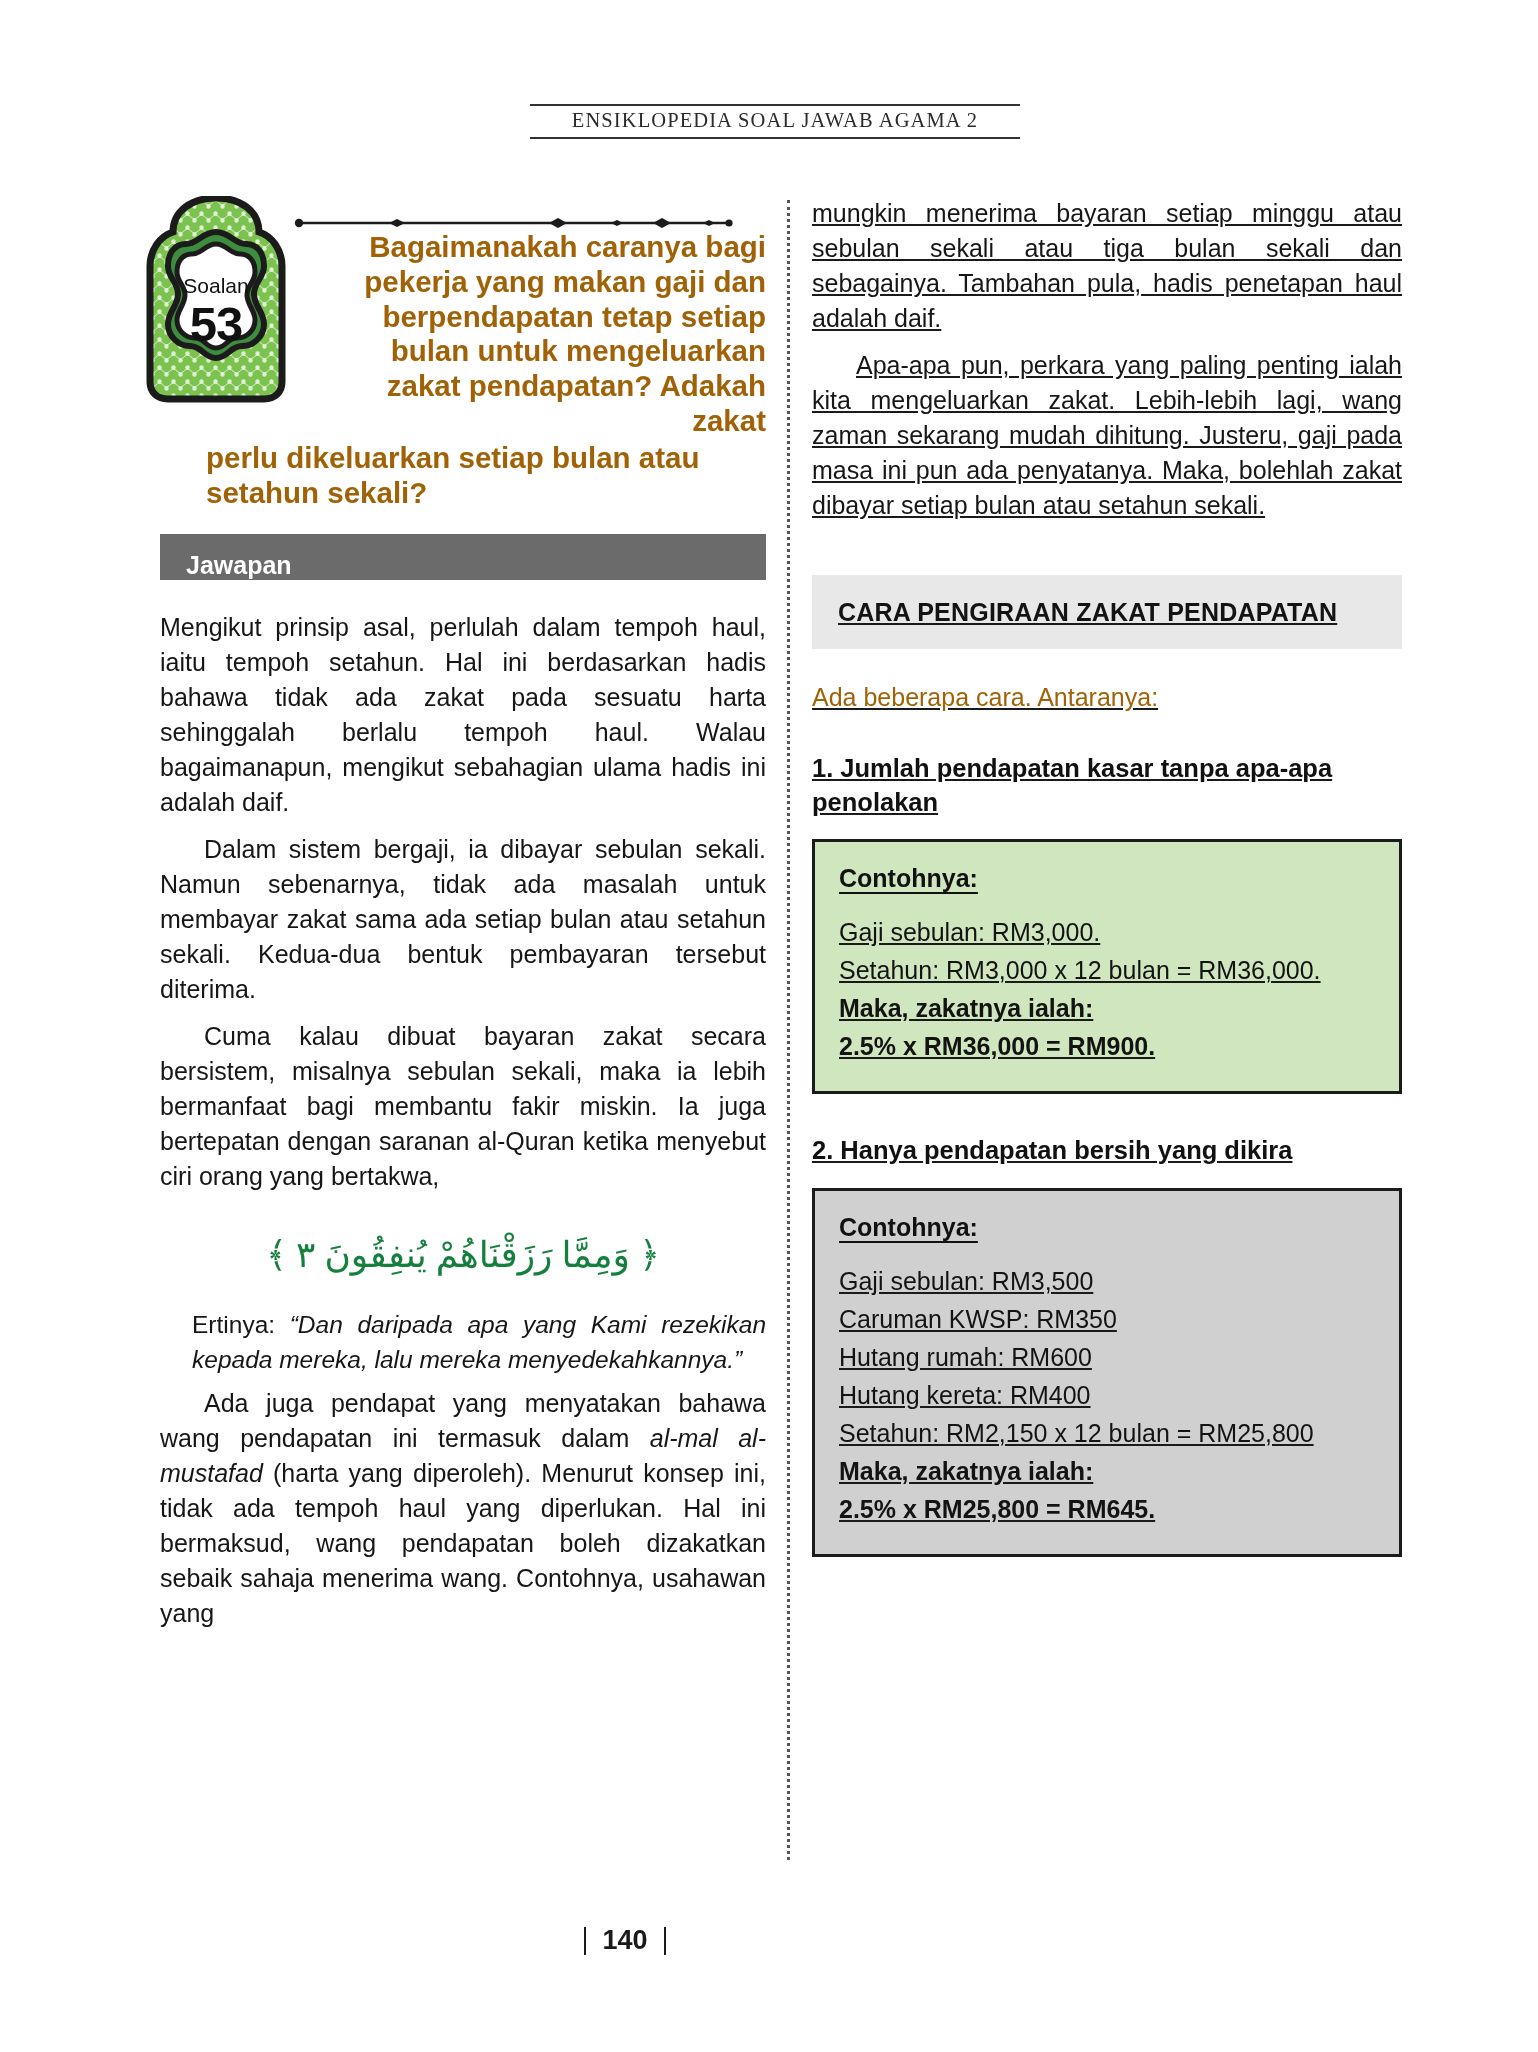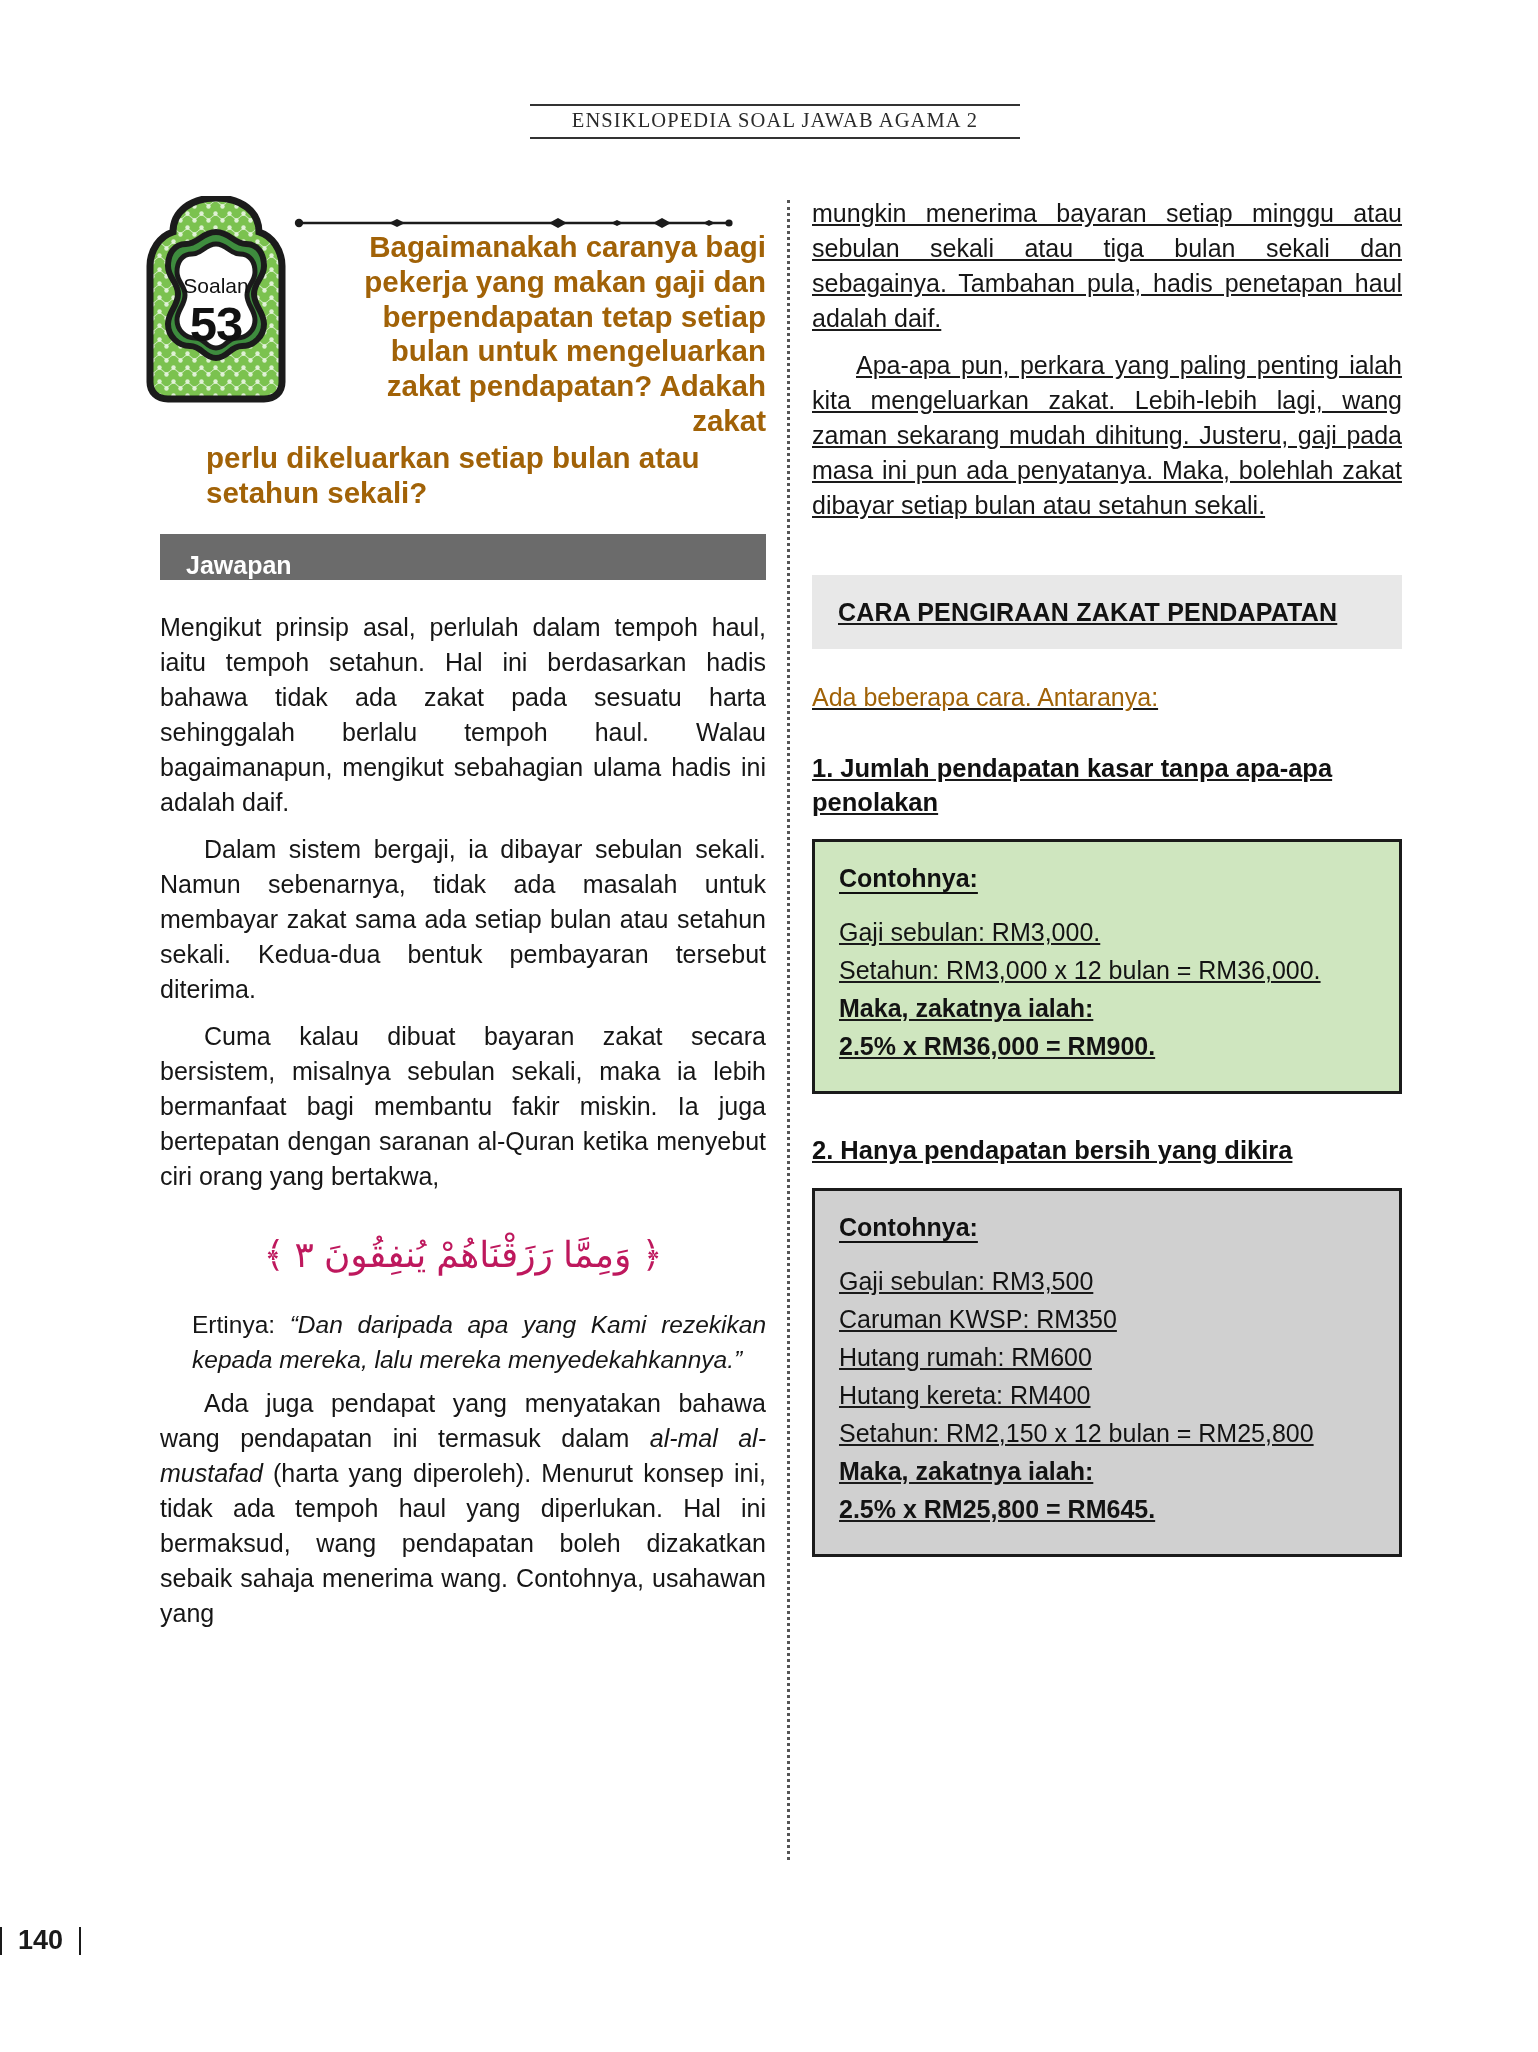--- a/index.html
+++ b/index.html
@@ -147,22 +147,22 @@
     hyphens: none;
   }
   p.body.first { margin-top: 30px; text-indent: 0; }
   p.body.indent { text-indent: 44px; }
 
   .ayah {
     text-align: center;
     font-size: 36px;
     margin: 34px 0 26px 0;
     direction: rtl;
-    font-family: Liberation Sans, sans-serif;
-    color: #be185d;
+    font-family: Liberation Serif, serif;
+    color: #15803d;
     line-height: 1.5;
   }
 
   p.translation {
     font-size: 24.5px;
     line-height: 1.42;
     text-align: justify;
     margin: 0 0 8px 0;
     padding-left: 32px;
     color: #161616;
@@ -226,20 +226,21 @@
     color: #131313;
   }
   .example-box .line.bold { font-weight: bold; }
 
   
   .footer {
     position: absolute;
     left: 0;
     top: 1925px;
     width: 1250px;
+    text-align: center;
   }
   .footer .folio {
     display: inline-flex;
     align-items: center;
     gap: 16px;
     font-size: 27px;
     font-weight: bold;
     color: #1a1a1a;
   }
   .footer .bar {

